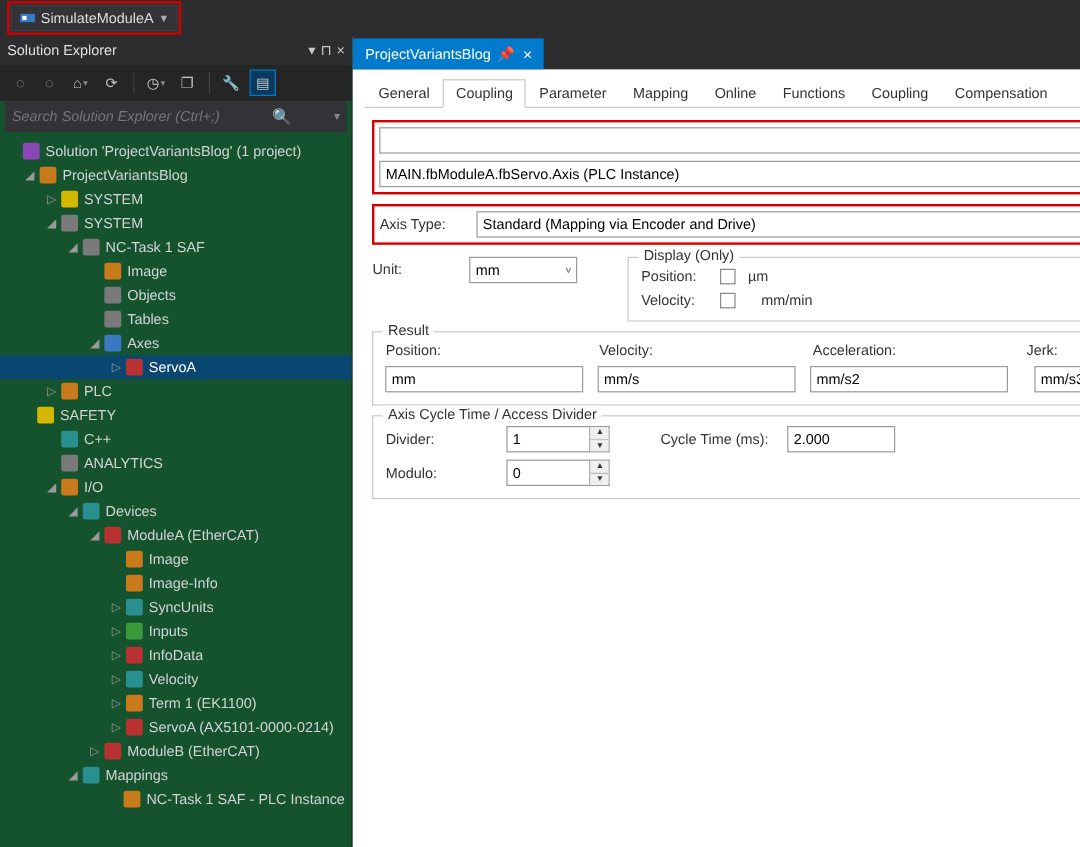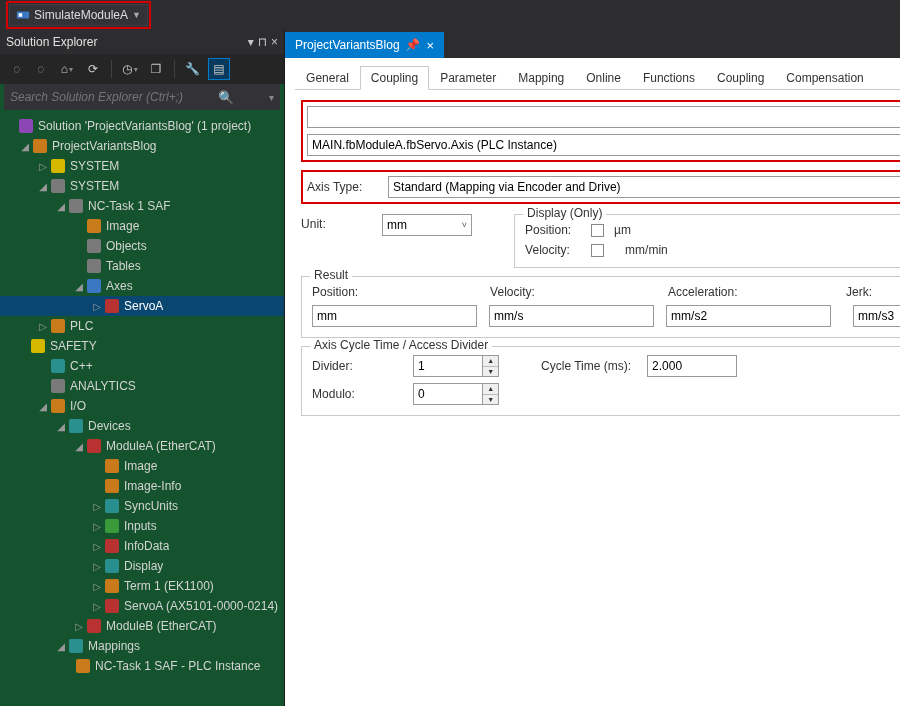--- a/index.html
+++ b/index.html
@@ -287,21 +287,21 @@
           <span class="ico">
             <span class="ic-sq ic-red"></span>
           </span>
           <span class="label">InfoData</span>
         </div>
       <div class="node" style="padding-left:90px">
           <span class="exp">▷</span>
           <span class="ico">
             <span class="ic-sq ic-teal"></span>
           </span>
-          <span class="label">Display</span>
+          <span class="label">Velocity</span>
         </div>
       <div class="node" style="padding-left:90px">
           <span class="exp">▷</span>
           <span class="ico">
             <span class="ic-sq ic-orange"></span>
           </span>
           <span class="label">Term 1 (EK1100)</span>
         </div>
       <div class="node" style="padding-left:90px">
           <span class="exp">▷</span>
@@ -317,21 +317,21 @@
           </span>
           <span class="label">ModuleB (EtherCAT)</span>
         </div>
       <div class="node" style="padding-left:54px">
           <span class="exp">◢</span>
           <span class="ico">
             <span class="ic-sq ic-teal"></span>
           </span>
           <span class="label">Mappings</span>
         </div>
-      <div class="node" style="padding-left:61px">
+      <div class="node" style="padding-left:88px">
           <span class="exp"></span>
           <span class="ico">
             <span class="ic-sq ic-orange"></span>
           </span>
           <span class="label">NC-Task 1 SAF - PLC Instance</span>
         </div>
     </div>
   </div>
 
   <div class="right-pane">

